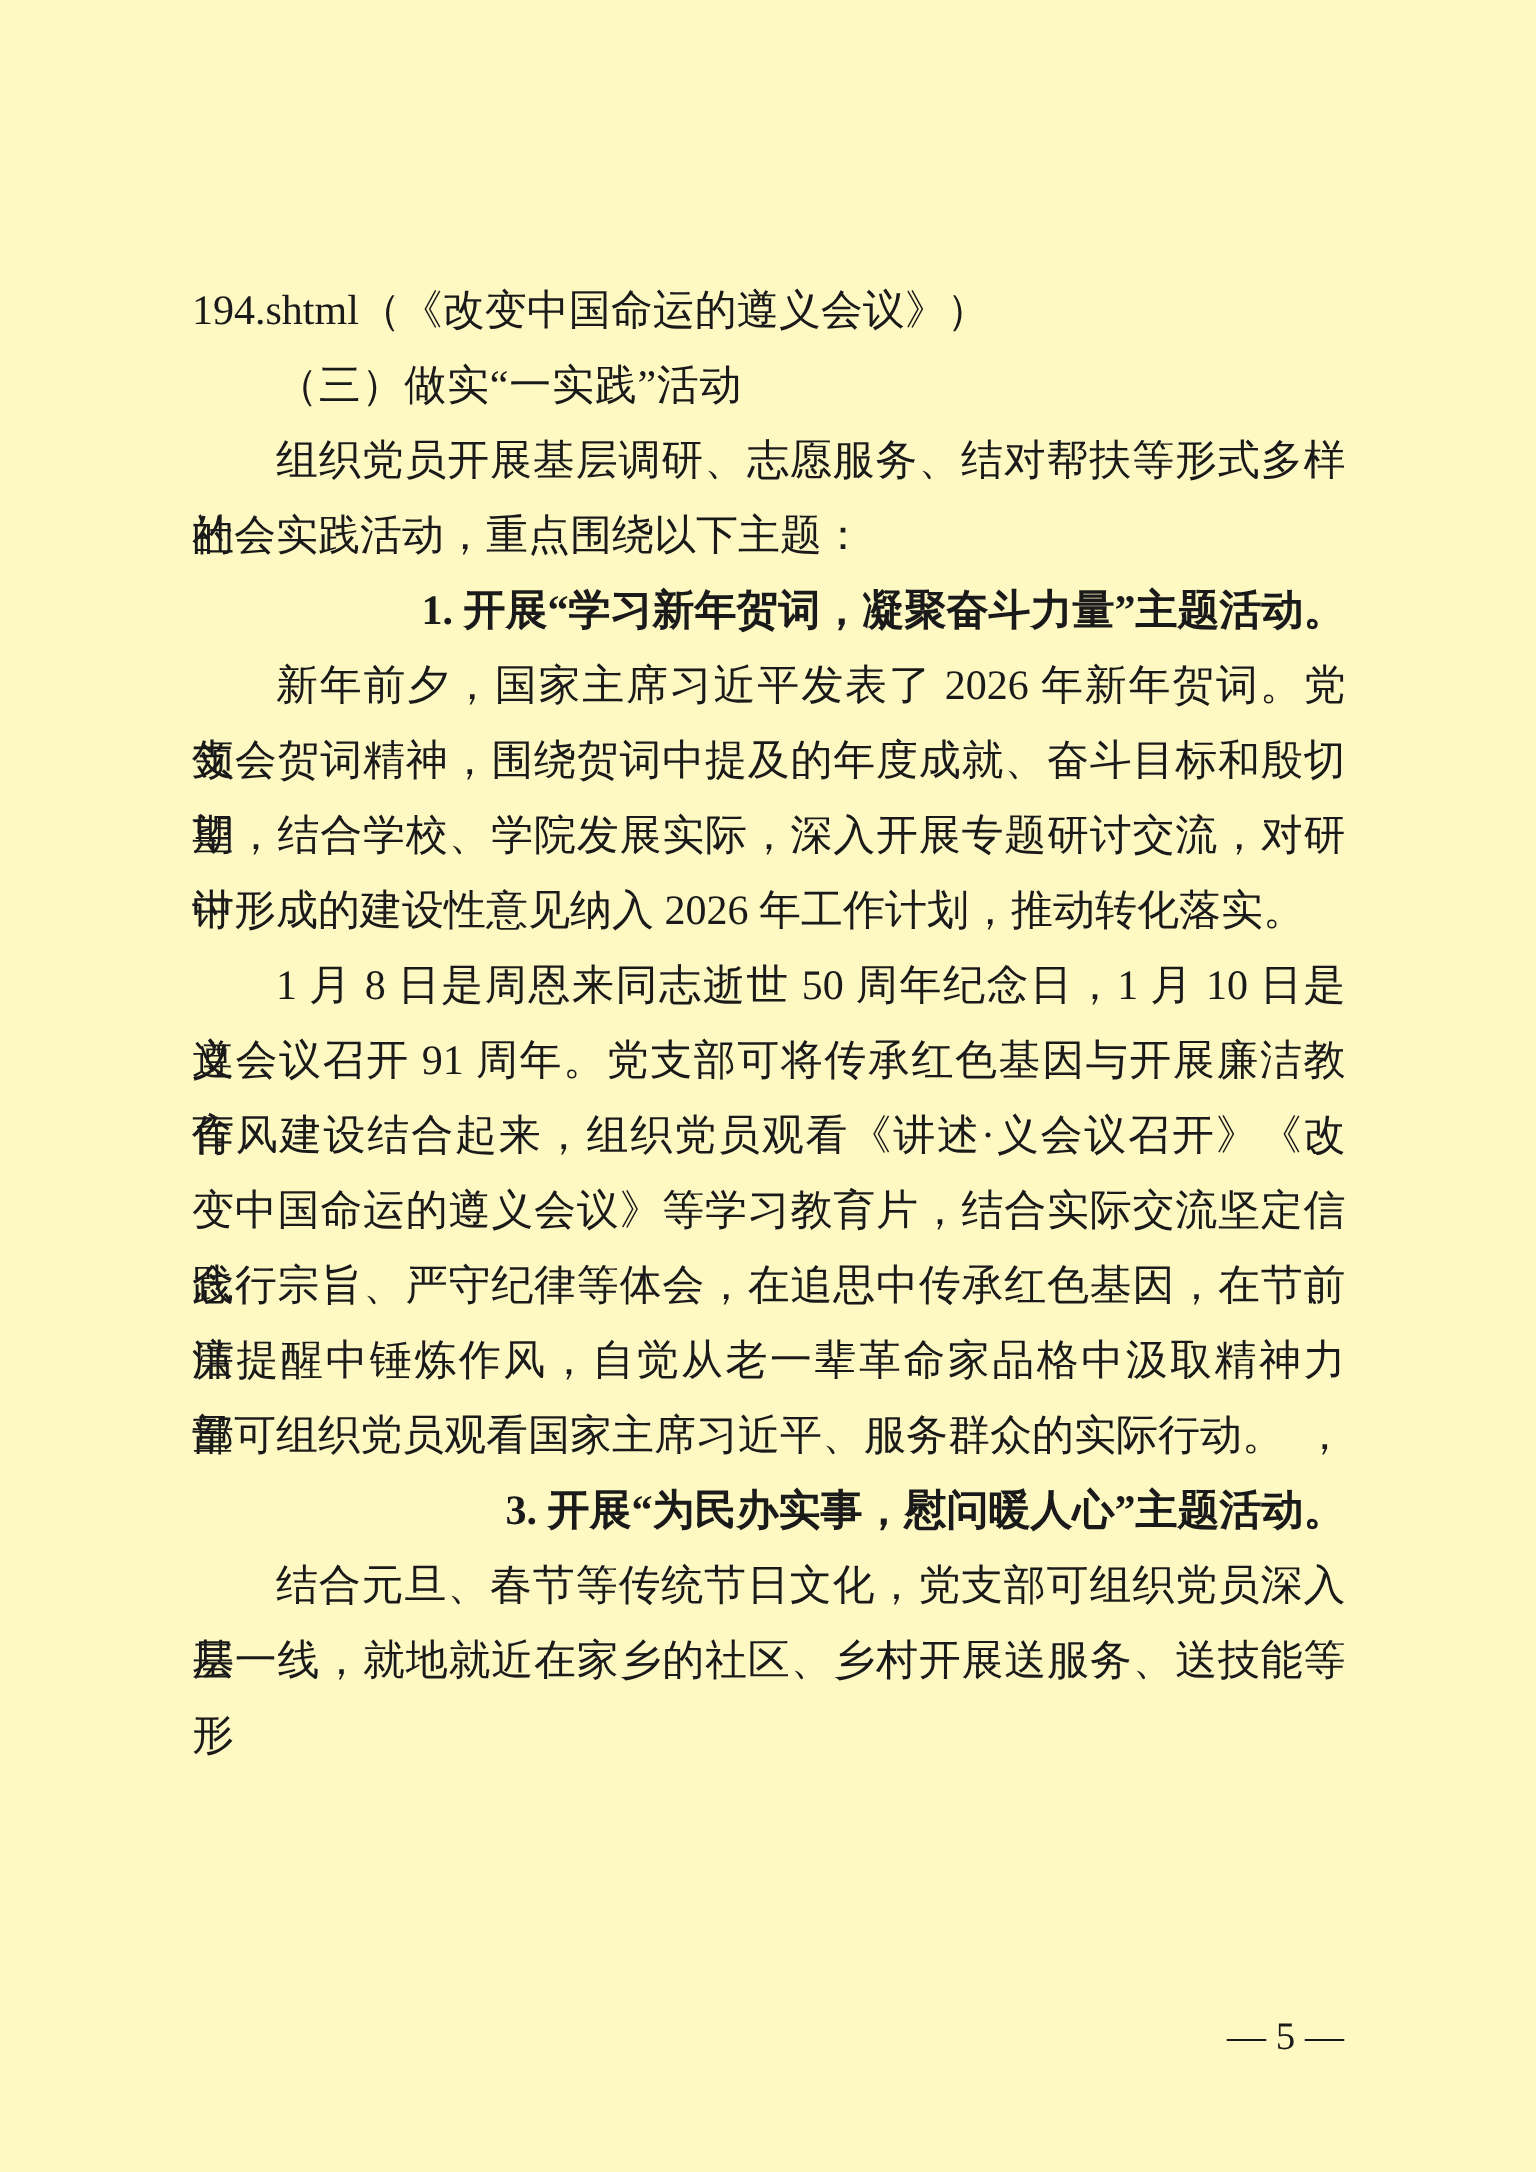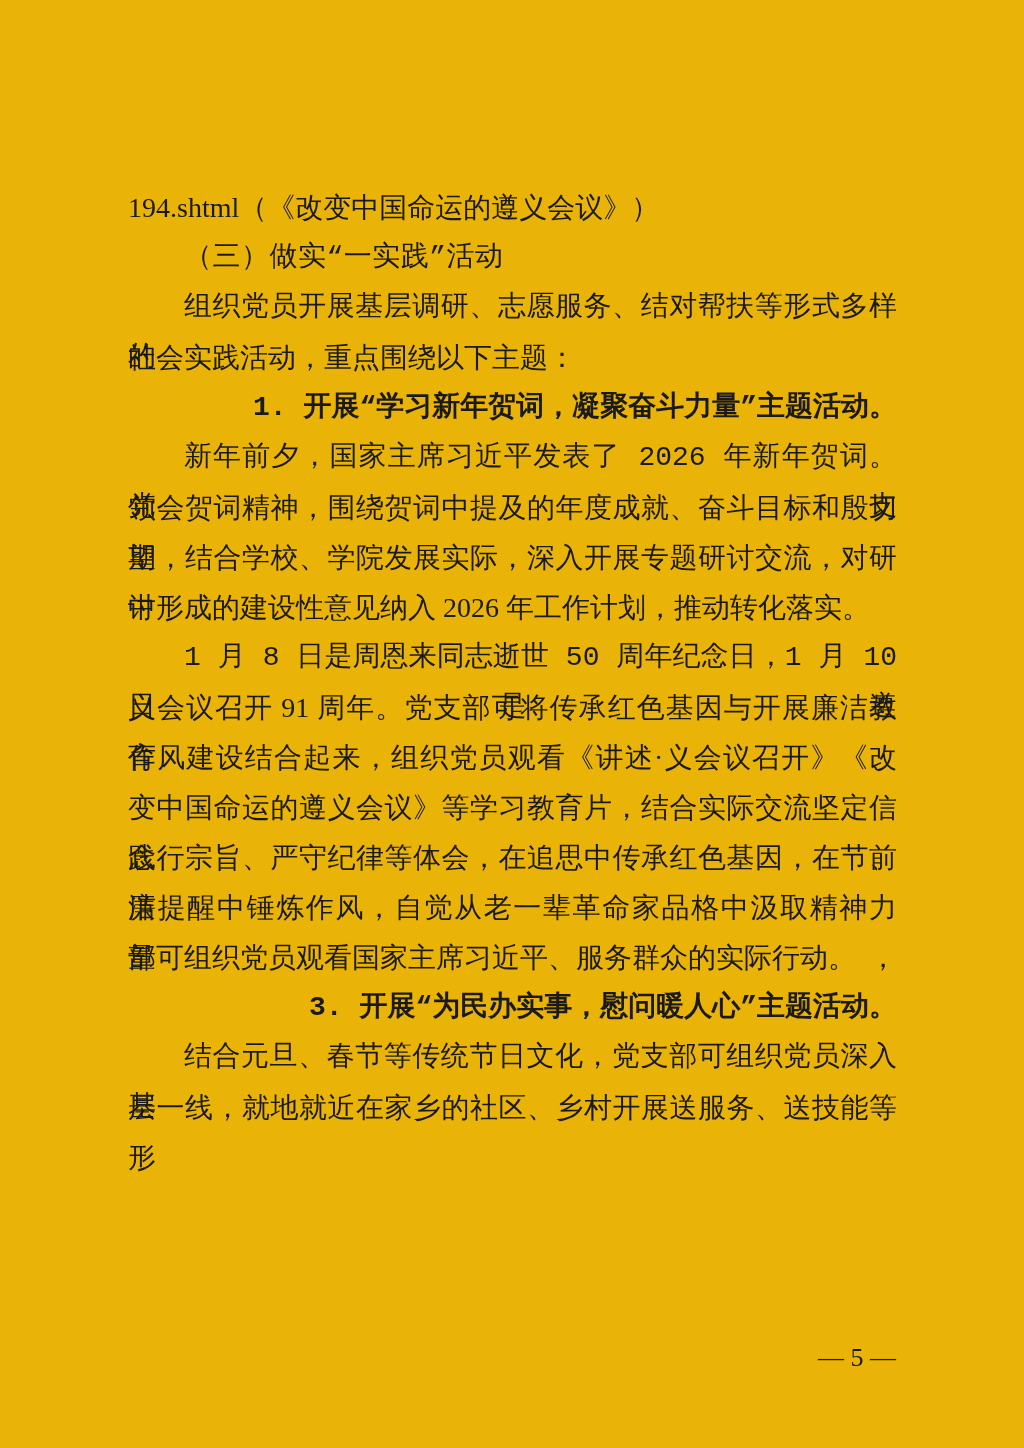--- a/index.html
+++ b/index.html
@@ -4,21 +4,21 @@
 <style>
   html, body {
     margin: 0;
     padding: 0;
     background: #ffffff;
   }
   .page {
     position: relative;
     width: 1024px;
     height: 1448px;
-    background: #eab308;
+    background: #fef9c3;
     overflow: hidden;
     color: #1a1a1a;
     font-family: "Liberation Serif", "DejaVu Serif", serif;
   }
   .text-body {
     position: absolute;
     left: 128px;
     top: 183px;
     width: 769px;
     font-size: 28px;
@@ -27,21 +27,20 @@
     height: 50px;
     line-height: 50px;
     white-space: normal;
   }
   .justify {
     text-align: justify;
     text-align-last: justify;
   }
   .indent {
     text-indent: 2em;
-    font-family: Liberation Mono, monospace;
   }
   .heading {
     font-weight: bold;
     text-align: right;
   }
   .kaiti {
     letter-spacing: 0.5px;
   }
   .footer {
     position: absolute;

